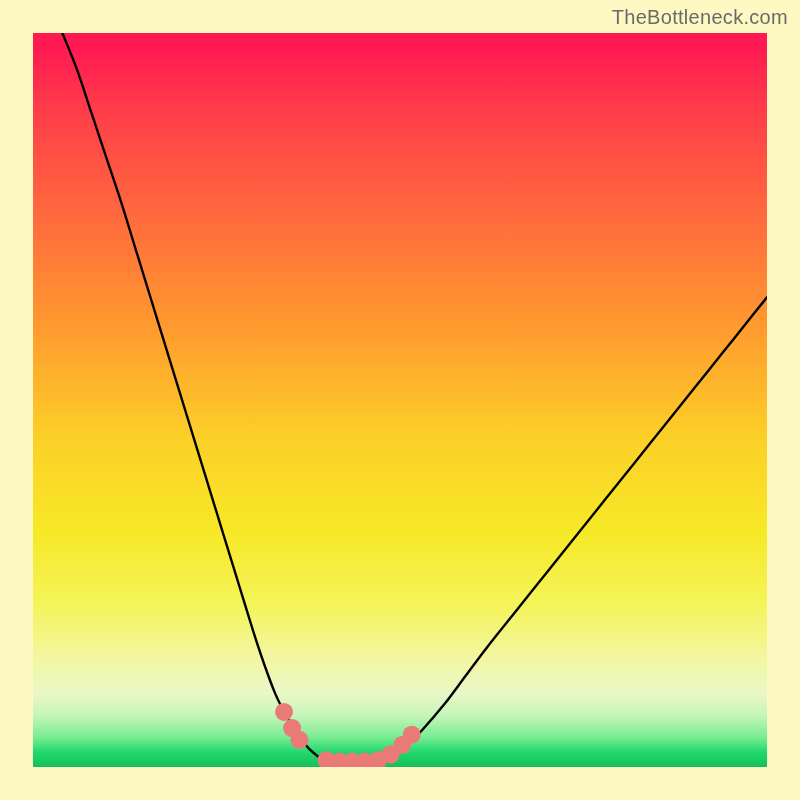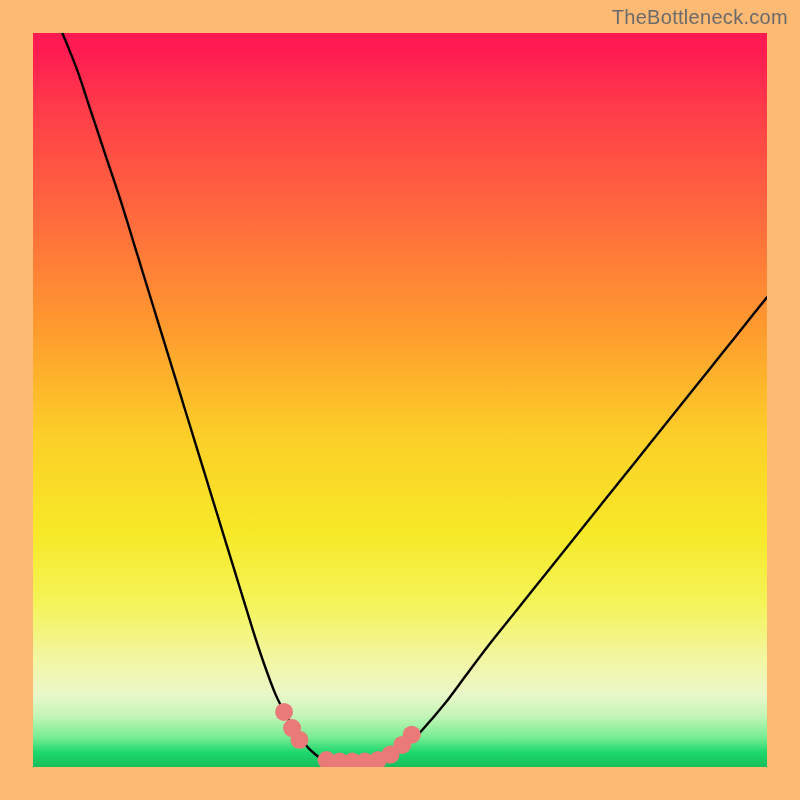--- a/index.html
+++ b/index.html
@@ -10,21 +10,21 @@
     background: #000;
     overflow: hidden;
     font-family: Arial, Helvetica, sans-serif;
   }
   .frame {
     position: absolute;
     left: 0;
     top: 0;
     width: 800px;
     height: 800px;
-    background: #fdba74;
+    background: #fef9c3;
   }
   .plot {
     position: absolute;
     left: 33px;
     top: 33px;
     width: 734px;
     height: 734px;
     background: linear-gradient(
       to bottom,
       #ff1a52 0%,

